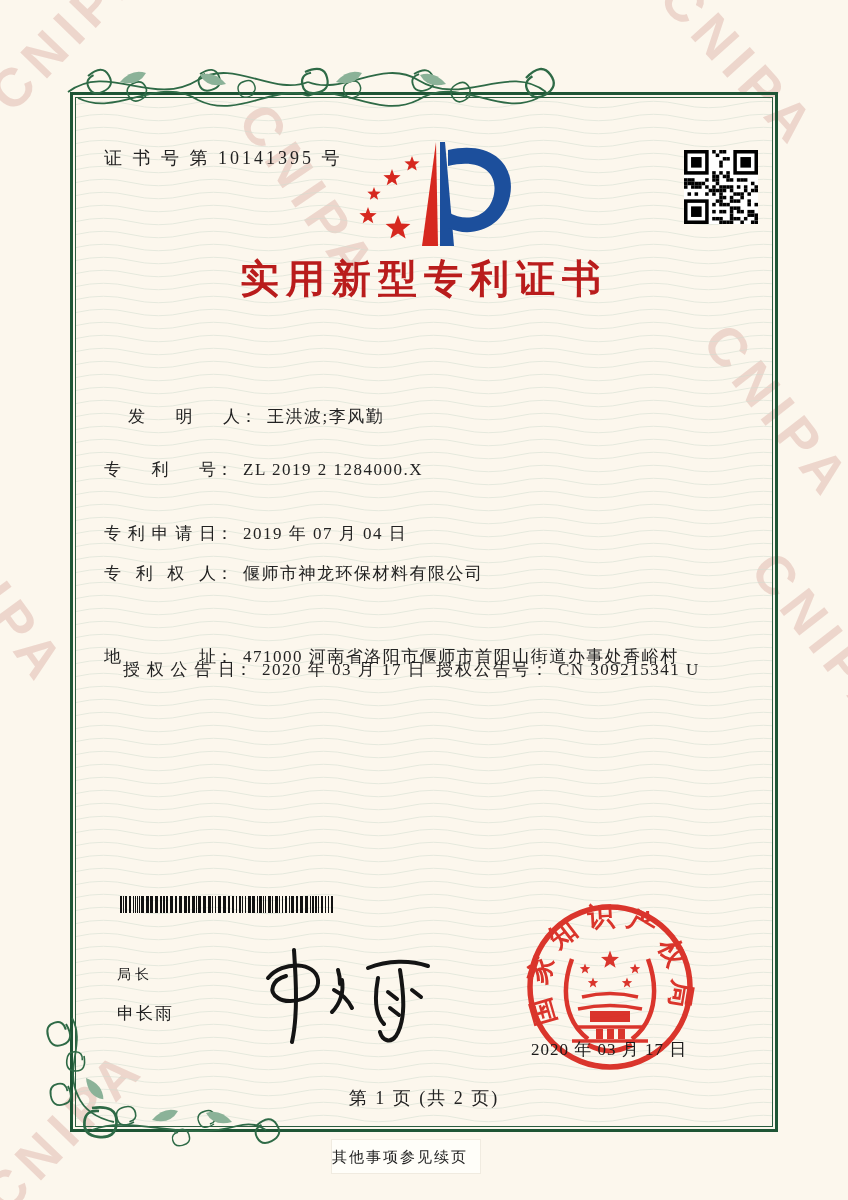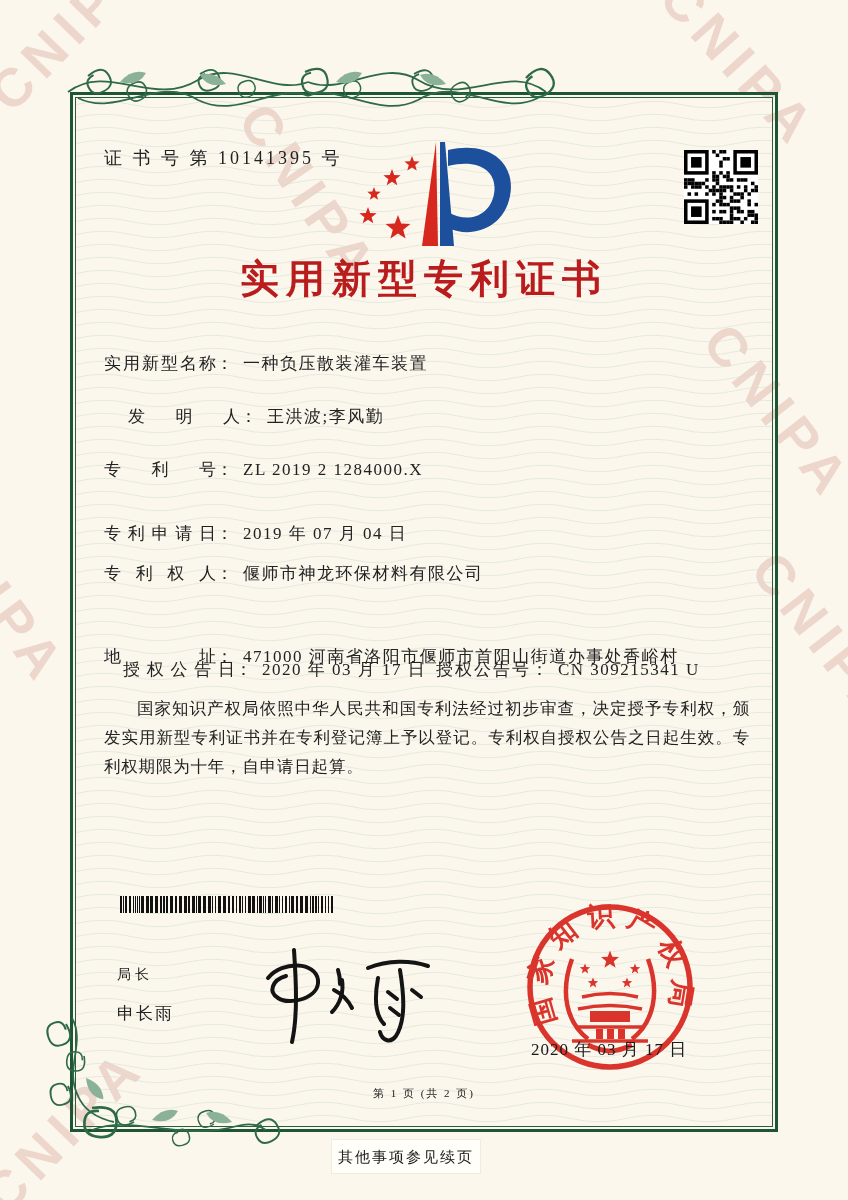--- a/index.html
+++ b/index.html
@@ -50,25 +50,25 @@
   .barcode { position:absolute; left:120px; top:896px; }
 
   .signer-title { position:absolute; left:117px; top:966px; font-size:14px; letter-spacing:4px; }
   .signer-name  { position:absolute; left:117px; top:1002px; font-size:17px; letter-spacing:2px; }
   .signature    { position:absolute; left:238px; top:940px; }
 
   .seal { position:absolute; left:520px; top:897px; }
   .seal-date { position:absolute; left:531px; top:1038px; font-size:17px; letter-spacing:1px; color:#1a1a1a; }
 
   .page-ind { position:absolute; left:70px; top:1086px; width:708px; text-align:center;
-              font-size:11px; letter-spacing:2px; }
+              font-size:18px; letter-spacing:2px; }
 
   .note-box { position:absolute; left:331px; top:1139px; width:150px; height:35px;
               background:#fffef9; border:1px solid #f0ebe0; line-height:35px;
-              text-align:center; font-size:15px; letter-spacing:2px; }
+              text-align:left; font-size:15px; letter-spacing:2px; }
 </style>
 </head>
 <body>
 
 <div class="page">
 
   <div class="wm wm1">CNIPA</div>
   <div class="wm wm2">CNIPA</div>
   <div class="wm wm3">CNIPA</div>
   <div class="wm wm4">CNIPA</div>
@@ -268,23 +268,20 @@
       <rect x="49.33333333333333" y="0" width="24.666666666666664" height="24.666666666666664" fill="#000"></rect>
       <rect x="52.857142857142854" y="3.5238095238095237" width="17.61904761904762" height="17.61904761904762" fill="#fff"></rect>
       <rect x="56.38095238095238" y="7.0476190476190474" width="10.571428571428571" height="10.571428571428571" fill="#000"></rect>
       <rect x="0" y="49.33333333333333" width="24.666666666666664" height="24.666666666666664" fill="#000"></rect>
       <rect x="3.5238095238095237" y="52.857142857142854" width="17.61904761904762" height="17.61904761904762" fill="#fff"></rect>
       <rect x="7.0476190476190474" y="56.38095238095238" width="10.571428571428571" height="10.571428571428571" fill="#000"></rect>
     </svg>
 
   <div class="title">实用新型专利证书</div>
 
-  <div class="row r1">
-    <span class="lbl">实用新型名称</span><span class="colon">：</span><span class="val">一种负压散装灌车装置</span>
-  </div>
   <div class="row r2">
     <span class="lbl">发明人</span><span class="colon">：</span><span class="val">王洪波;李风勤</span>
   </div>
   <div class="row r3">
     <span class="lbl">专利号</span><span class="colon">：</span><span class="val">ZL 2019 2 1284000.X</span>
   </div>
   <div class="row r4">
     <span class="lbl">专利申请日</span><span class="colon">：</span><span class="val">2019 年 07 月 04 日</span>
   </div>
   <div class="row r5">
@@ -294,21 +291,20 @@
     <span class="lbl">地址</span><span class="colon">：</span><span class="val">471000 河南省洛阳市偃师市首阳山街道办事处香峪村</span>
   </div>
   <div class="row r7">
     <span class="lbl">授权公告日</span><span class="colon">：</span><span class="val">2020 年 03 月 17 日</span>
   </div>
   <div class="row r7b">
     <span class="lbl2">授权公告号</span><span class="colon">：</span><span class="val">CN 309215341 U</span>
   </div>
 
   <div class="paras">
-    <p>国家知识产权局依照中华人民共和国专利法经过初步审查，决定授予专利权，颁发实用新型专利证书并在专利登记簿上予以登记。专利权自授权公告之日起生效。专利权期限为十年，自申请日起算。</p>
   </div>
 
   <svg id="barcode" class="barcode" width="216" height="17" viewBox="0 0 216 17">
       <rect x="0" y="0" width="2" height="17" fill="#111"></rect>
       <rect x="3" y="0" width="1" height="17" fill="#111"></rect>
       <rect x="5" y="0" width="2" height="17" fill="#111"></rect>
       <rect x="9" y="0" width="2" height="17" fill="#111"></rect>
       <rect x="13" y="0" width="1" height="17" fill="#111"></rect>
       <rect x="15" y="0" width="1" height="17" fill="#111"></rect>
       <rect x="17" y="0" width="1" height="17" fill="#111"></rect>

